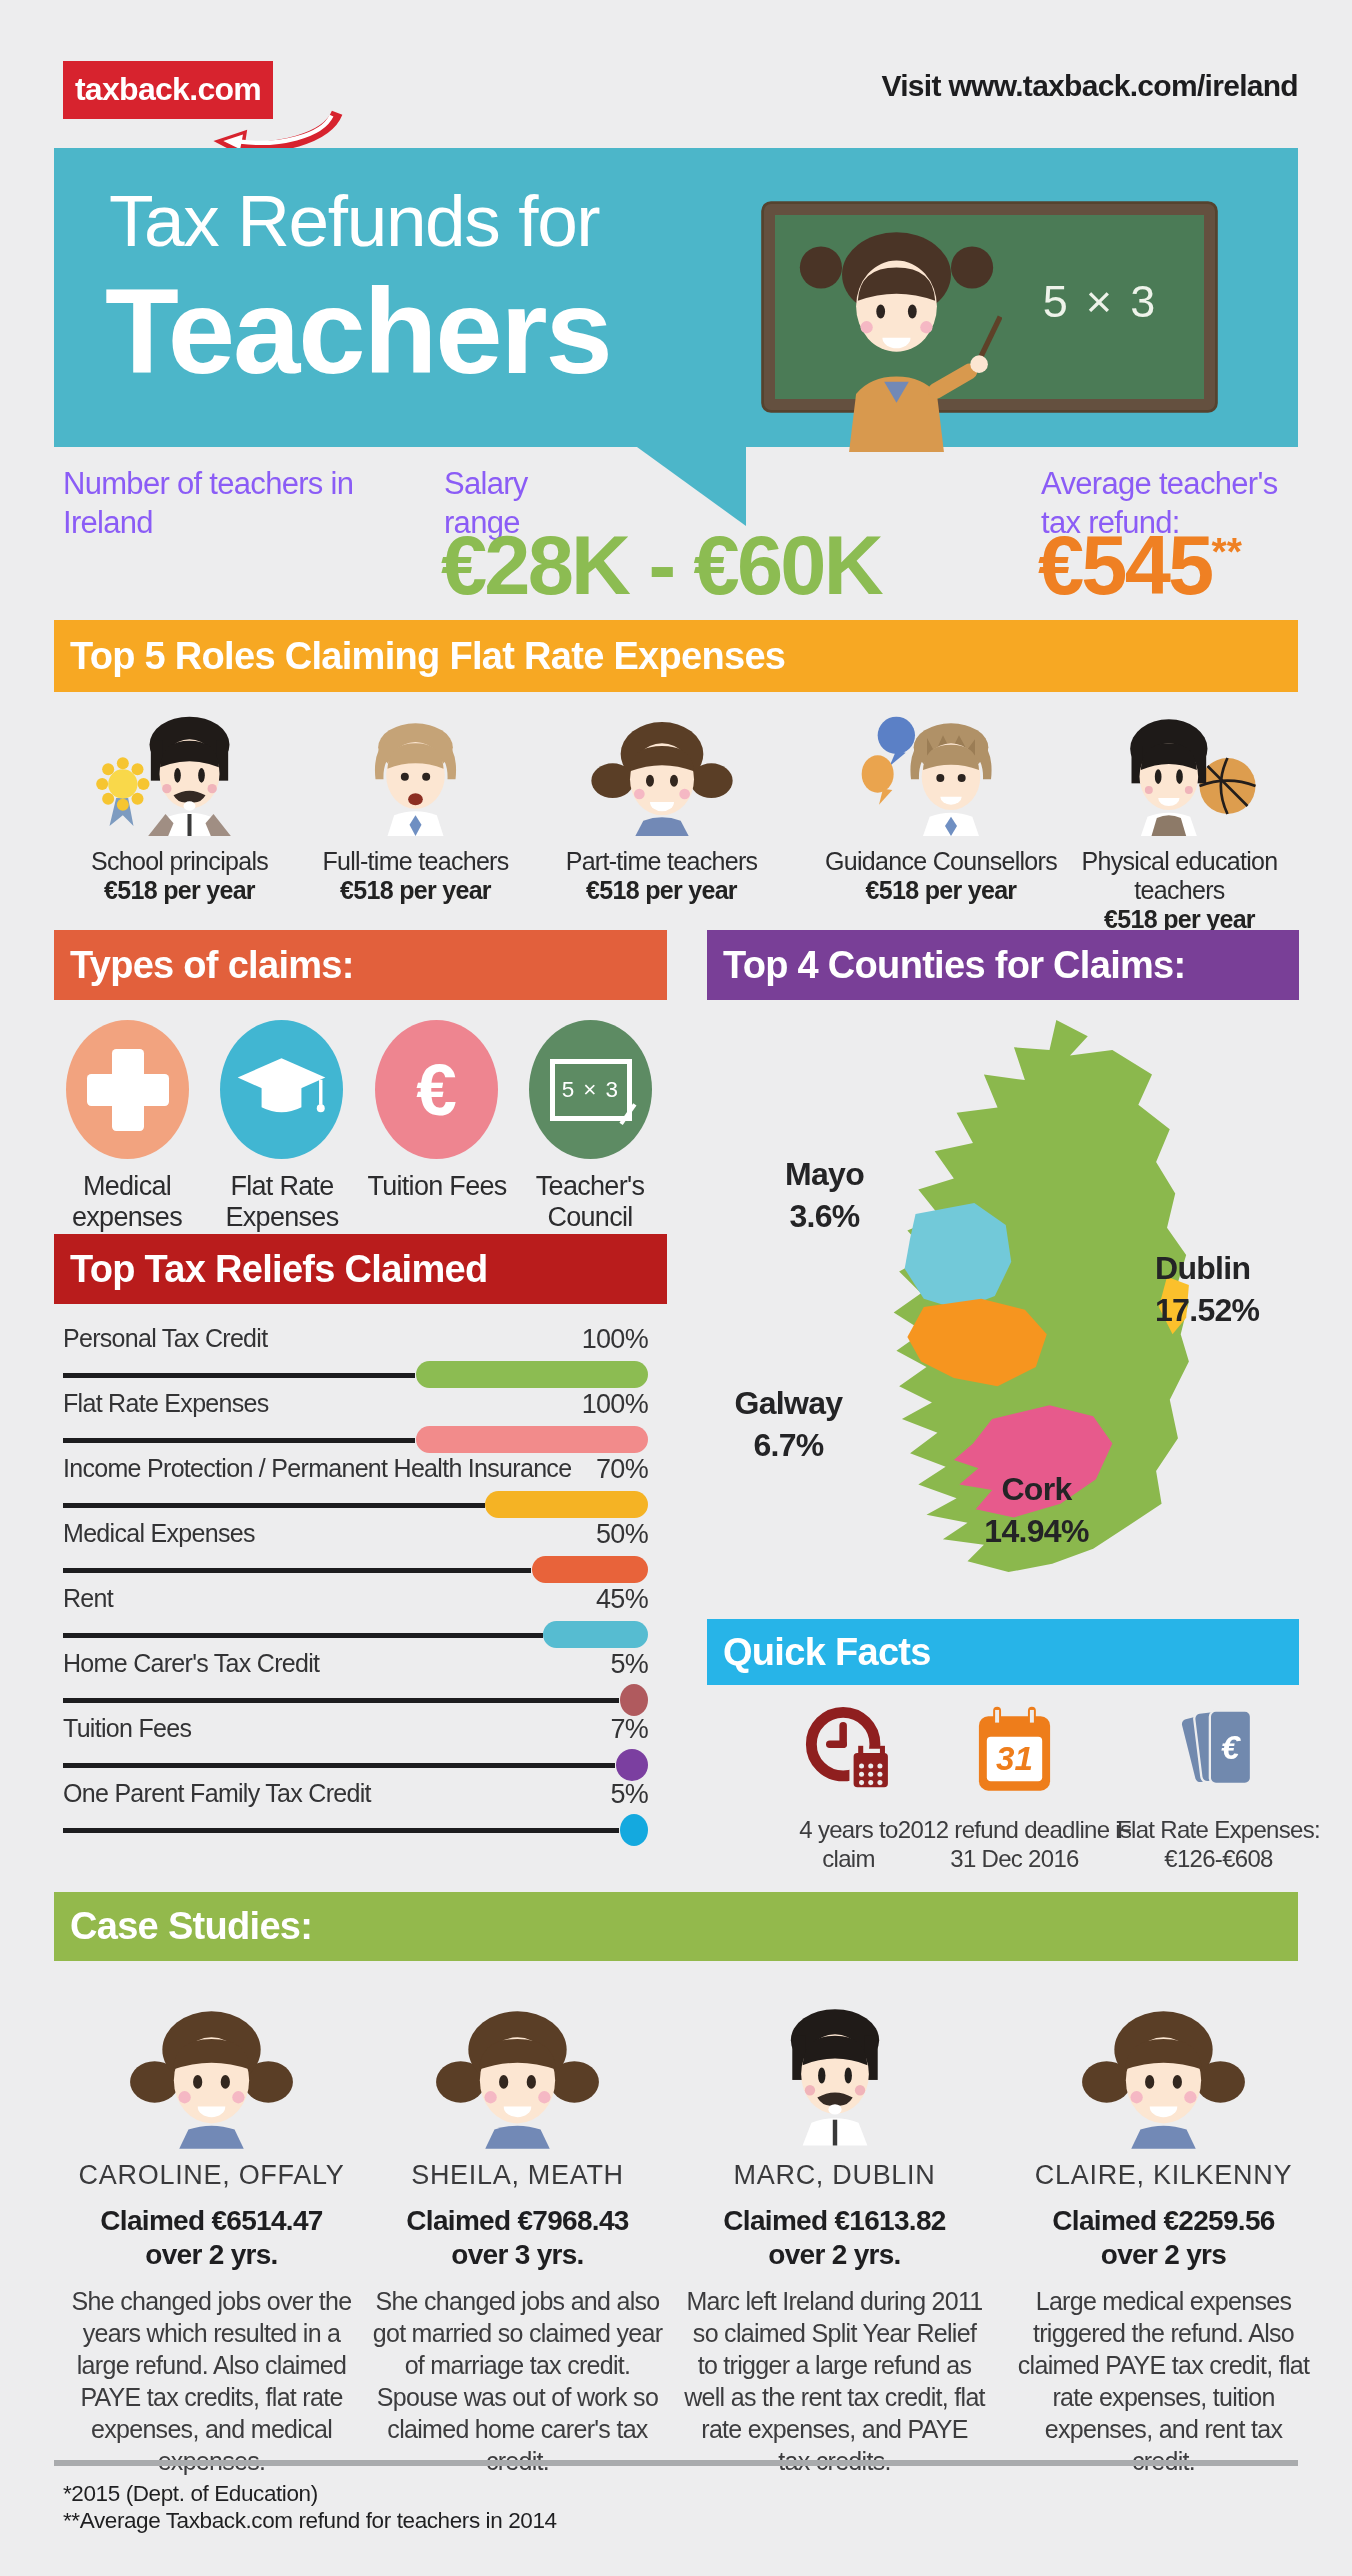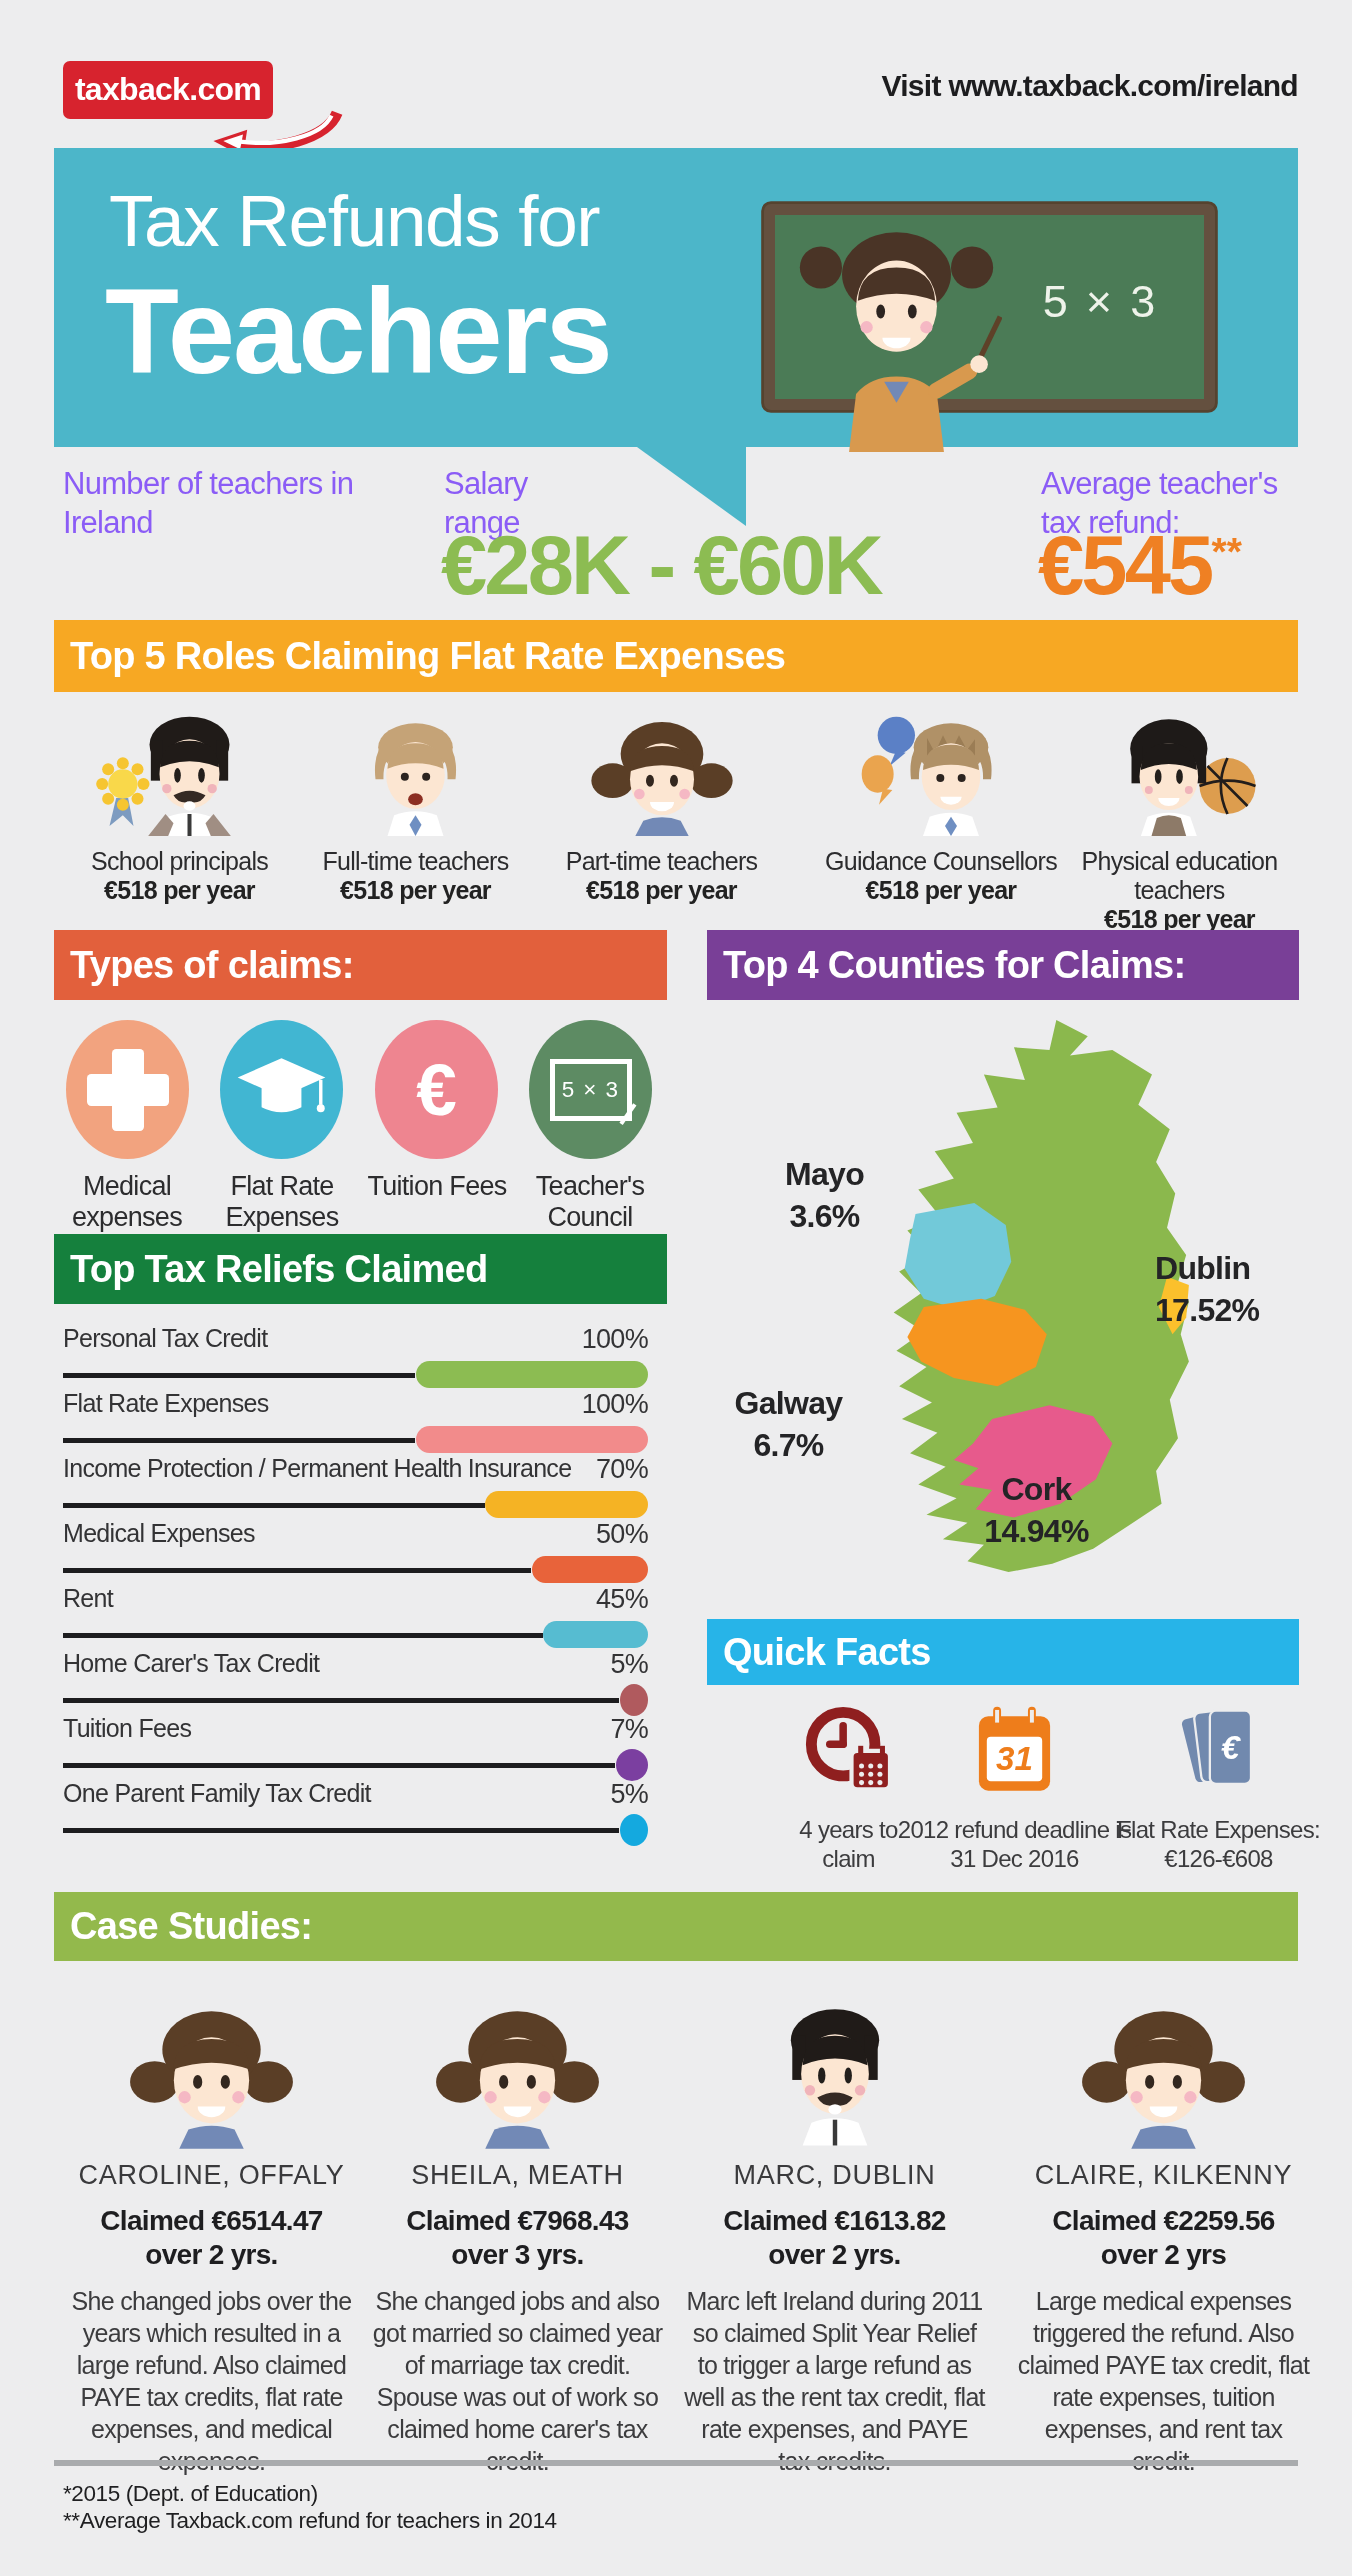--- a/index.html
+++ b/index.html
@@ -1,21 +1,21 @@
 <!DOCTYPE html>
 <html style="font-size:11.3px"><head>
 <meta charset="utf-8">
 <style>
   * { margin:0; padding:0; box-sizing:border-box; }
   body { background:#ededee; font-family:"Liberation Sans", sans-serif; }
   .page { position:relative; width:1352px; height:2576px; background:#ededee; overflow:hidden; }
 
   
   .logo { position:absolute; left:63px; top:61px; width:210px; height:58px; background:#d7232e;
-          border-radius:7px; color:#fff; font-size:32px; font-weight:bold; text-align:center;
+          border-radius:0; color:#fff; font-size:32px; font-weight:bold; text-align:center;
           line-height:56px; letter-spacing:-0.7px; }
   .logo-swoosh { position:absolute; left:209px; top:110px; }
   .visit { position:absolute; right:54px; top:69px; font-size:30px; font-weight:bold; color:#1d1d1f; letter-spacing:-0.7px; }
 
   
   .hero { position:absolute; left:54px; top:148px; width:1244px; height:299px; background:#4cb6c9; }
   .hero-tail { position:absolute; left:637px; top:447px; width:109px; height:79px; background:#4cb6c9;
                clip-path:polygon(0 0, 100% 0, 100% 100%); }
   .hero-t1 { position:absolute; left:55px; top:31px; font-size:73px; font-weight:300; color:#fff; letter-spacing:-1.4px; }
   .hero-t2 { position:absolute; left:51px; top:113px; font-size:121px; font-weight:bold; color:#fff; letter-spacing:-2.1px; }
@@ -28,21 +28,21 @@
   .stat-label { position:absolute; font-size:31px; color:#8b5cf6; line-height:1.25; letter-spacing:-0.7px; }
   .stat-value { position:absolute; font-size:83px; font-weight:bold; letter-spacing:-2.8px; }
   .stat-value sup { font-size:39px; letter-spacing:0; }
   .sv-pink { color:#e65380; } .sv-green { color:#8cbc52; } .sv-orange { color:#ef8023; }
 
   
   .band { position:absolute; color:#fff; font-size:38px; font-weight:bold; letter-spacing:-0.7px;
           padding-left:16px; display:flex; align-items:center; }
   .band-roles   { left:54px;  top:620px;  width:1244px; height:72px; background:#f7a823; }
   .band-claims  { left:54px;  top:930px; width:613px;  height:70px; background:#e2603c; }
-  .band-reliefs { left:54px;  top:1234px; width:613px;  height:70px; background:#15803d; }
+  .band-reliefs { left:54px;  top:1234px; width:613px;  height:70px; background:#b91c1c; }
   .band-purple  { left:707px;top:930px; width:592px;  height:70px; background:#793f97; }
   .band-cyan    { left:707px;top:1619px; width:592px;  height:66px;  background:#27b4e8; }
   .band-green   { left:54px;  top:1892px; width:1244px; height:69px;  background:#93b94c; }
 
   
   .role { position:absolute; top:706px; width:239px; text-align:center; }
   .role .r-avatar { height:130px; display:flex; justify-content:center; align-items:flex-end; }
   .role .r-name { margin-top:11.3px; font-size:25px; color:#2c2c2e; line-height:1.15; letter-spacing:-0.7px; }
   .role .r-amount { font-size:25px; font-weight:bold; color:#222; letter-spacing:-0.7px; }
 

